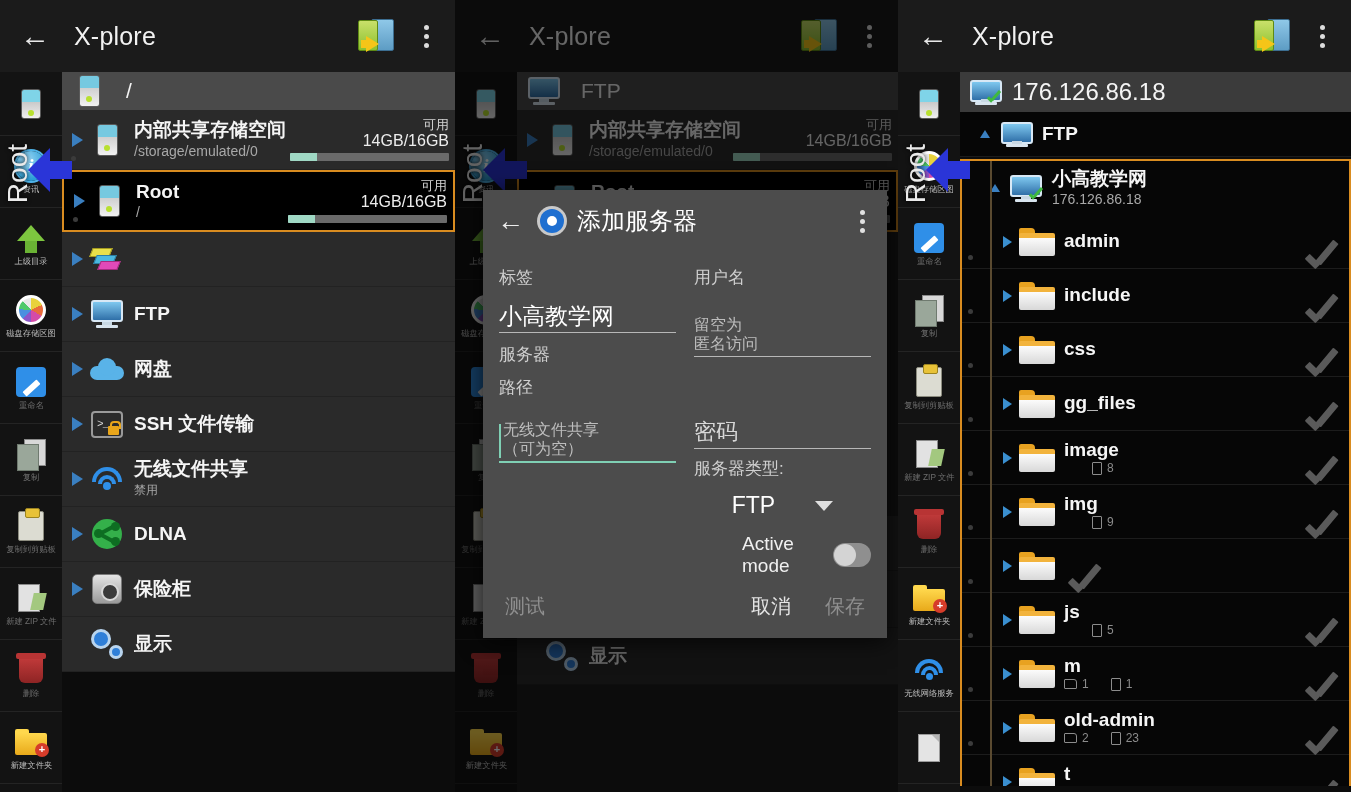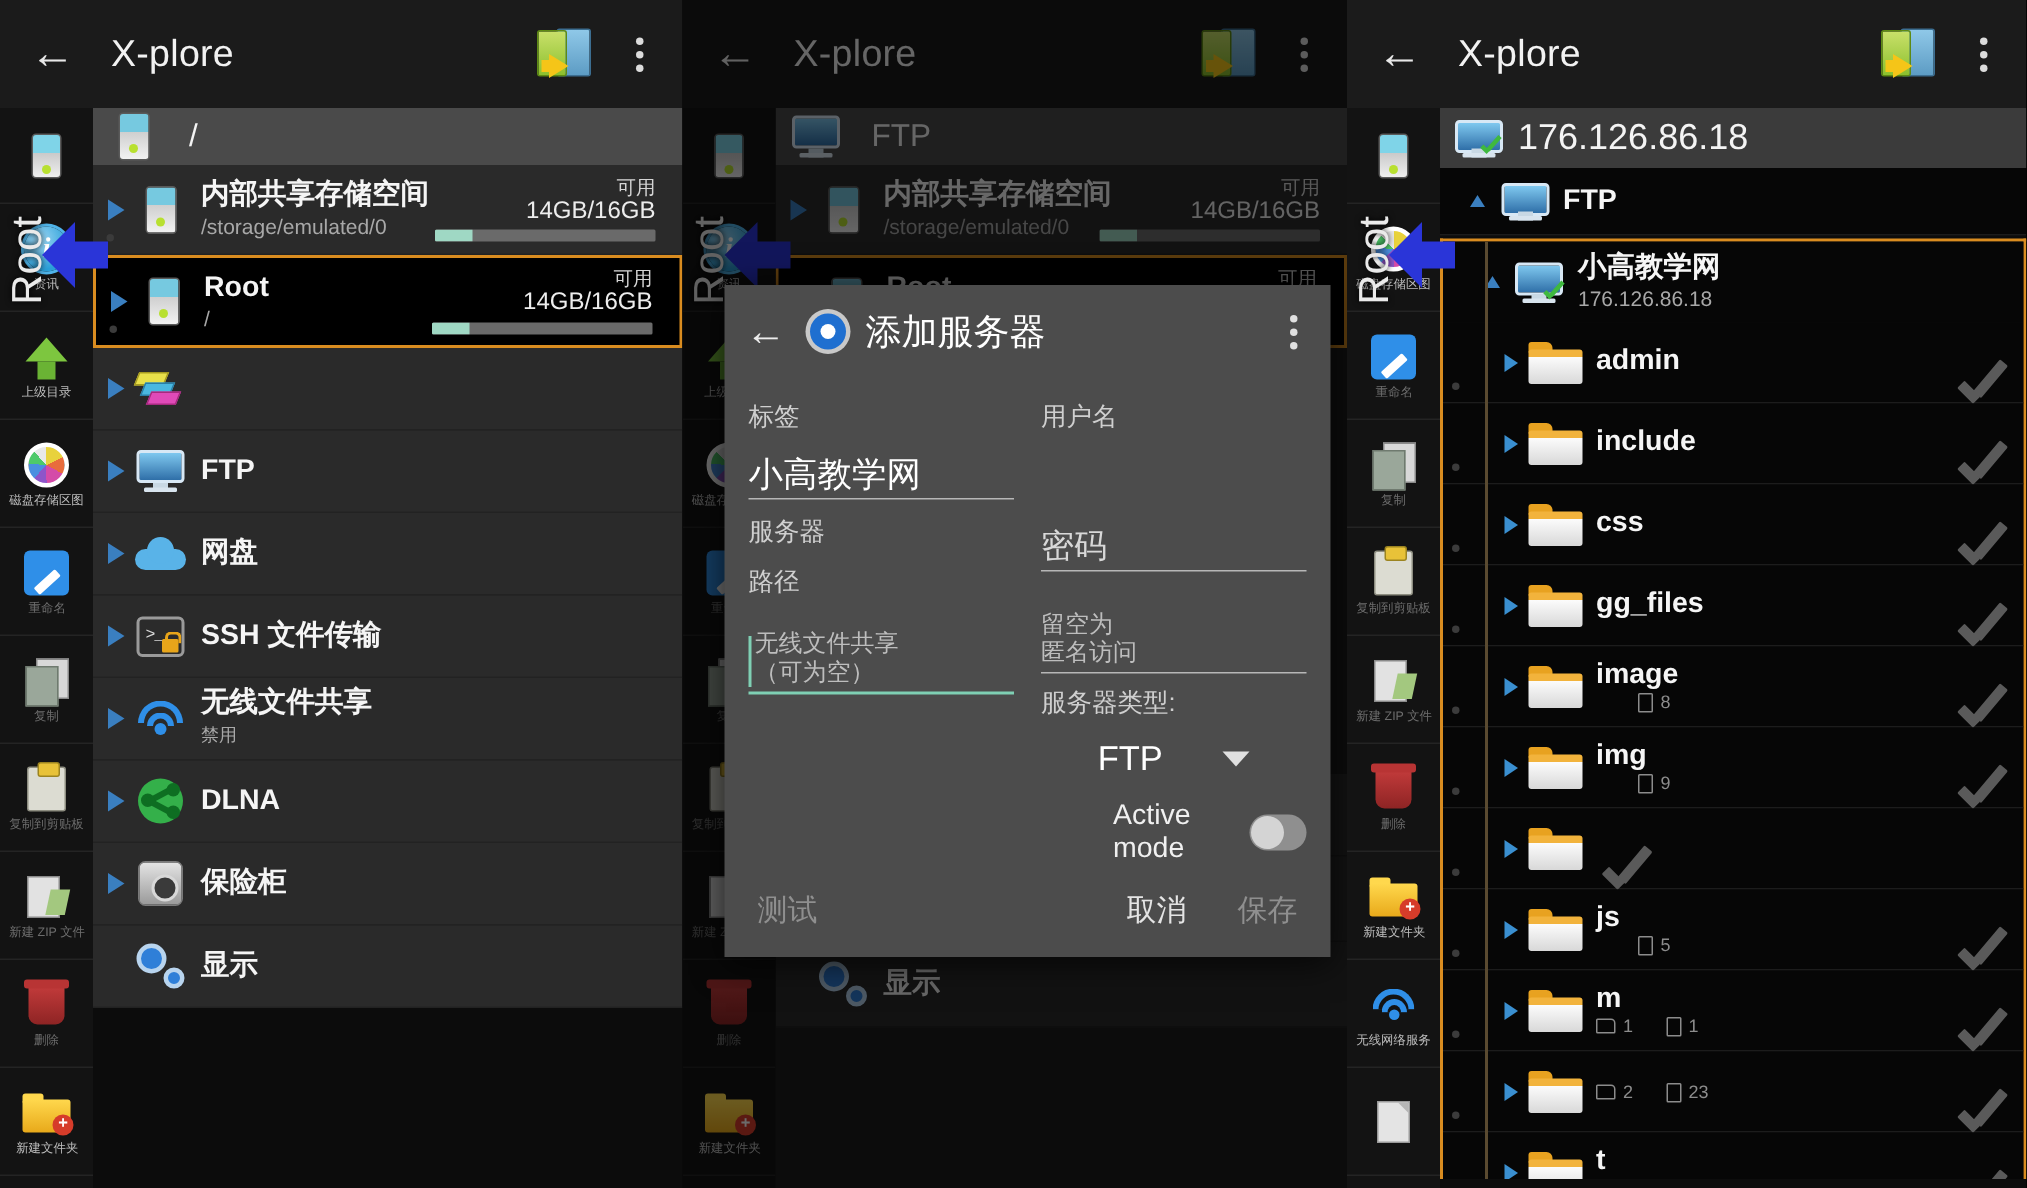--- a/index.html
+++ b/index.html
@@ -219,21 +219,21 @@
   .ico-folder { width:36px;height:28px;position:relative; }
   .ico-folder .tab{position:absolute;left:0;top:0;width:16px;height:7px;background:#e8a220;border-radius:2px 4px 0 0;}
   .ico-folder .body{position:absolute;left:0;top:5px;width:36px;height:23px;border-radius:2px;
     background:linear-gradient(180deg,#f2b33c 0%,#f2b33c 22%,#fbfbfb 23%,#d8d8d8 100%);}
 
   .row-text { flex: 1 1 auto; min-width: 0; }
   .row-title { color: #f5f5f5; font-size: 19px; font-weight: bold; line-height: 1.1; white-space: nowrap; }
   .row-sub { color: #a8a8a8; font-size: 14px; margin-top: 2px; white-space: nowrap; }
   .row-sub.tiny { font-size: 12px; }
 
-  .row-right { flex: 0 0 auto; text-align: right; padding-right: 18px; position: relative; width: 165px; }
+  .row-right { flex: 0 0 auto; text-align: right; padding-right: 6px; position: relative; width: 165px; }
   .avail { color: #d4d4d4; font-size: 13px; line-height: 1.1; }
   .size { color: #ededed; font-size: 16px; line-height: 1.15; }
   .meter { margin-top: 3px; height: 8px; background: #6a6a6a; border-radius: 1px; position: relative; overflow: hidden; }
   .meter .fill { position:absolute;left:0;top:0;bottom:0;width:18%;background:#9fd8c4; }
 
   .chk-big { width: 44px; flex:0 0 44px; position: relative; margin-right: 4px; }
   .chk-big::before{content:'';position:absolute;left:4px;top:16px;width:15px;height:7px;background:#5a5a5a;transform:rotate(45deg);border-radius:1px;}
   .chk-big::after{content:'';position:absolute;left:12px;top:7px;width:28px;height:7px;background:#5a5a5a;transform:rotate(-50deg);border-radius:1px;}
 
   .counts { display:flex; gap: 22px; margin-top: 1px; align-items:center; }
@@ -774,27 +774,27 @@
           <div class="fld-label">路径</div>
           <div class="fld focus" style="min-height:58px">
             <div class="caret"></div>
             <div class="fld-ph" style="white-space:pre-line">无线文件共享
 （可为空）</div>
           </div>
         </div>
 
         <div class="dlg-col">
           <div class="fld-label">用户名</div>
-          <div class="fld" style="min-height:44px;margin-top:48px">
-            <div class="fld-ph big">密码</div>
-          </div>
-
           <div class="fld" style="min-height:58px;margin-top:10px">
             <div class="fld-ph" style="white-space:pre-line">留空为
 匿名访问</div>
+          </div>
+
+          <div class="fld" style="min-height:44px;margin-top:48px">
+            <div class="fld-ph big">密码</div>
           </div>
 
           <div class="fld-label" style="margin-top:8px">服务器类型:</div>
           <div class="select-row">
             <div class="select-val">FTP</div>
             <div class="caret-down"></div>
           </div>
 
           <div class="toggle-row">
             <div class="toggle-lbl">Active mode</div>
@@ -1143,20 +1143,21 @@
               <span class="arrow-blue-sm"></span>
               <span class="dot" style="left:6px;bottom:8px"></span>
             </div>
           <div class="row-icon">
               <div class="ico-folder">
                 <i class="tab"></i>
                 <i class="body"></i>
               </div>
             </div>
           <div class="row-text">
+            <div class="row-title">old-admin</div>
             <div class="counts">
               <div class="cnt">
                   <span class="shape-folder"></span>
                   <span>2</span>
                 </div>
               <div class="cnt">
                   <span class="shape-file"></span>
                   <span>23</span>
                 </div>
             </div>

